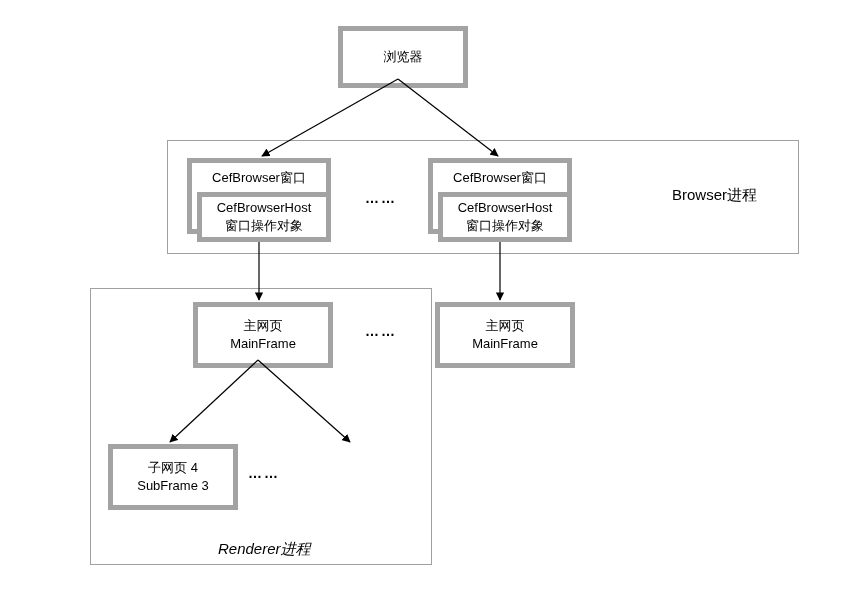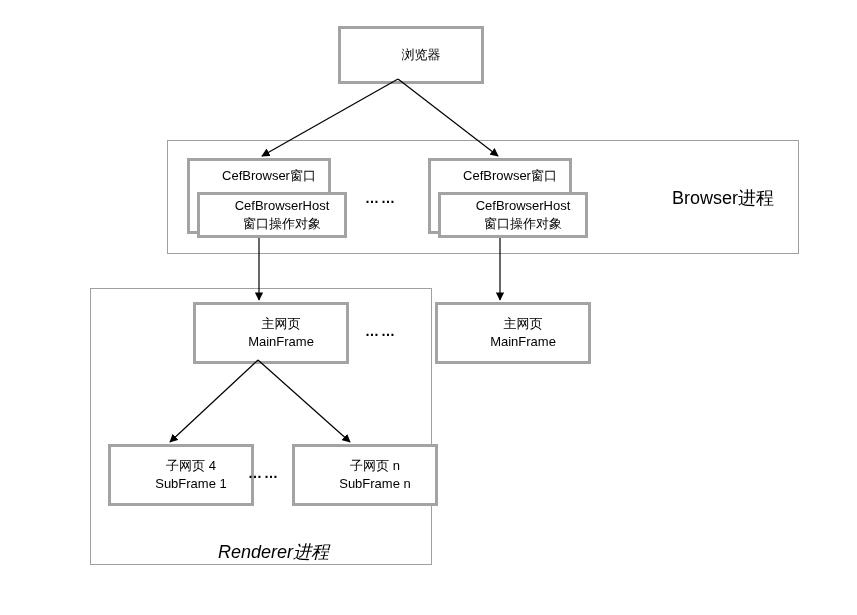--- a/index.html
+++ b/index.html
@@ -1,19 +1,19 @@
 <!DOCTYPE html>
 <html><head>
 <meta charset="utf-8">
 <style>
   html,body{margin:0;padding:0;background:#fff;font-family:"Microsoft YaHei","SimSun",Arial,sans-serif;font-size:13px;color:#000;}
   .canvas{position:relative;width:857px;height:615px;}
-  .box{position:absolute;border:3px solid #a3a3a3;background:#fff;display:flex;flex-direction:column;align-items:center;justify-content:center;line-height:1.35;text-align:center;padding-left:20px;}
+  .box{position:absolute;border:5px solid #a3a3a3;background:#fff;display:flex;flex-direction:column;align-items:center;justify-content:center;line-height:1.35;text-align:center;}
   .container{position:absolute;border:1px solid #a0a0a0;background:transparent;}
-  .label{position:absolute;font-size:18px;}
+  .label{position:absolute;font-size:15px;}
   .dots{position:absolute;font-weight:700;letter-spacing:2px;font-size:14px;}
   svg{position:absolute;left:0;top:0;pointer-events:none;}
 </style>
 </head>
 <body>
 
 <div class="canvas">
 
   <div class="box" style="left:338px;top:26px;width:120px;height:52px;">
     <span>浏览器</span>
@@ -51,27 +51,23 @@
 
   <div class="box" style="left:435px;top:302px;width:130px;height:56px;">
     <span>主网页</span>
     <span>MainFrame</span>
   </div>
 
   <span class="dots" style="left:365px;top:323px;">……</span>
 
   <div class="box" style="left:108px;top:444px;width:120px;height:56px;">
     <span>子网页 4</span>
-    <span>SubFrame 1</span>
+    <span>SubFrame 3</span>
   </div>
 
-  <div class="box" style="left:292px;top:444px;width:120px;height:56px;">
-    <span>子网页 n</span>
-    <span>SubFrame n</span>
-  </div>
 
   <span class="dots" style="left:248px;top:465px;">……</span>
 
   <svg width="857" height="615">
     <defs>
       <marker id="arrow" viewBox="0 0 10 10" refX="9" refY="5" markerWidth="7" markerHeight="7" orient="auto-start-reverse">
         <path d="M 0 0 L 10 5 L 0 10 z" fill="#000"></path>
       </marker>
     </defs>
 

